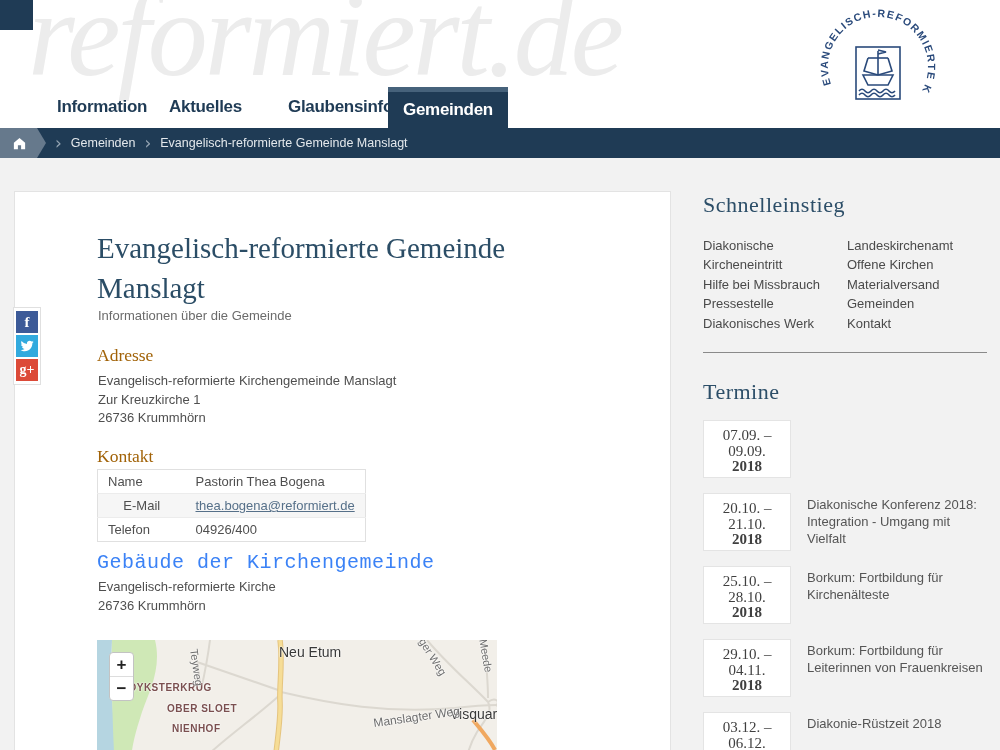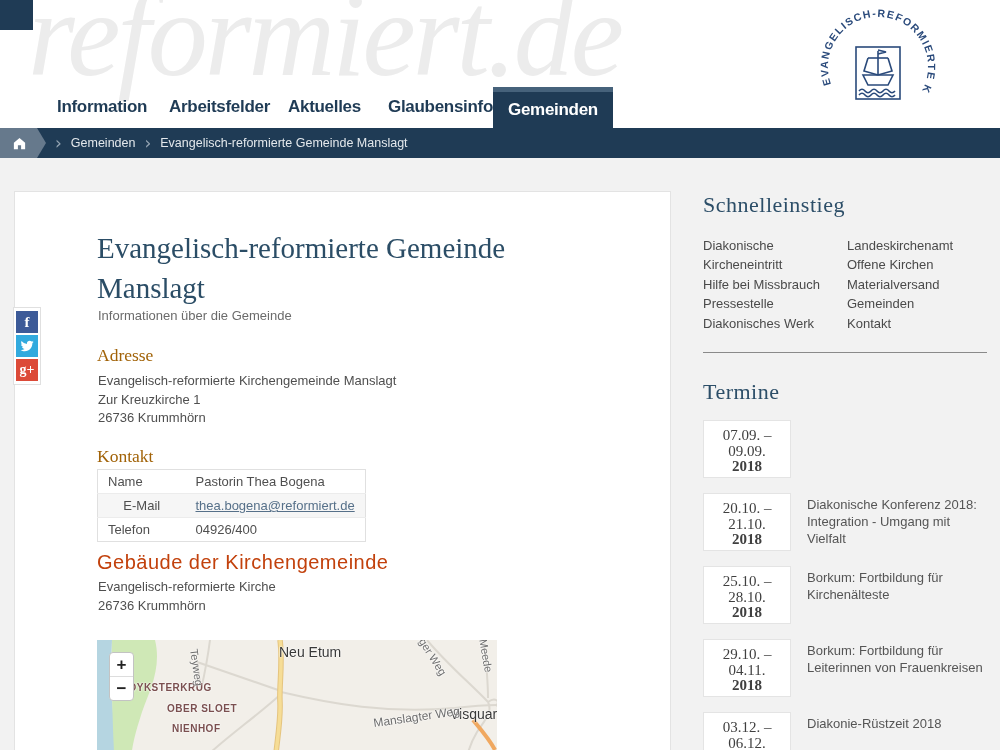--- a/index.html
+++ b/index.html
@@ -57,22 +57,22 @@
     font-size:29px; line-height:40px; color:#2b4d66;
   }
   .subtitle { position:absolute; top:116px; left:83px; font-size:13px; color:#6b6b6b; }
   .h-sub {
     position:absolute; left:82px; font-family:"Liberation Serif", serif;
     font-weight:normal; font-size:17.5px; color:#a16207;
   }
   .h-adresse { top:153px; }
   .h-kontakt { top:254px; }
   .h-building {
-    position:absolute; top:359px; left:82px; font-family:Liberation Sans, sans-serif;
-    font-weight:normal; font-size:20px; color:#c2410c; letter-spacing:0.5px;
+    position:absolute; top:359px; left:82px; font-family:Liberation Mono, monospace;
+    font-weight:normal; font-size:20px; color:#3b82f6; letter-spacing:0.5px;
   }
   .addr-lines { position:absolute; top:180px; left:83px; }
   .bldg-lines { position:absolute; top:386px; left:83px; }
   .text-line { font-size:13px; line-height:18.5px; color:#4f4f4f; }
   
   .contact-table {
     position:absolute; top:277px; left:82px; border-collapse:collapse;
     border:1px solid #e0e0e0; font-size:13px; color:#4f4f4f;
   }
   .contact-table td { padding:4px 10px; height:22px; }
@@ -157,23 +157,20 @@
       <path d="M41,90 q3,-3.5 6,0 t6,0 t6,0 t6,0 t6,0 t6,0"></path>
     </g>
   </svg>
 
   <ul class="nav">
 
       <li>
         <span>Information</span>
       </li>
 
-      <li>
-        <span>Arbeitsfelder</span>
-      </li>
 
       <li>
         <span>Aktuelles</span>
       </li>
 
       <li>
         <span>Glaubensinfo</span>
       </li>
 
       <li class="active">

